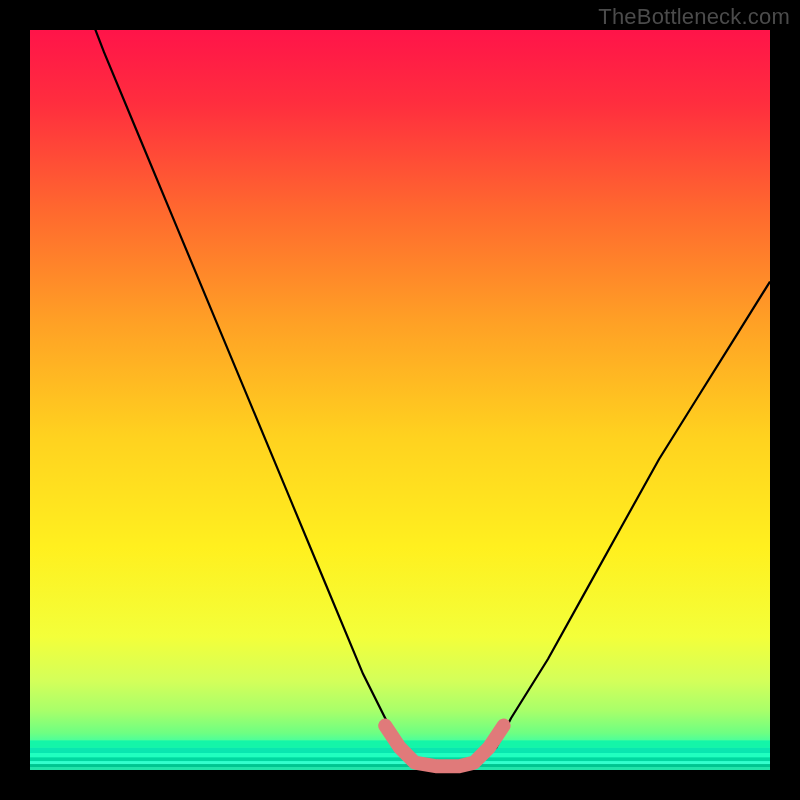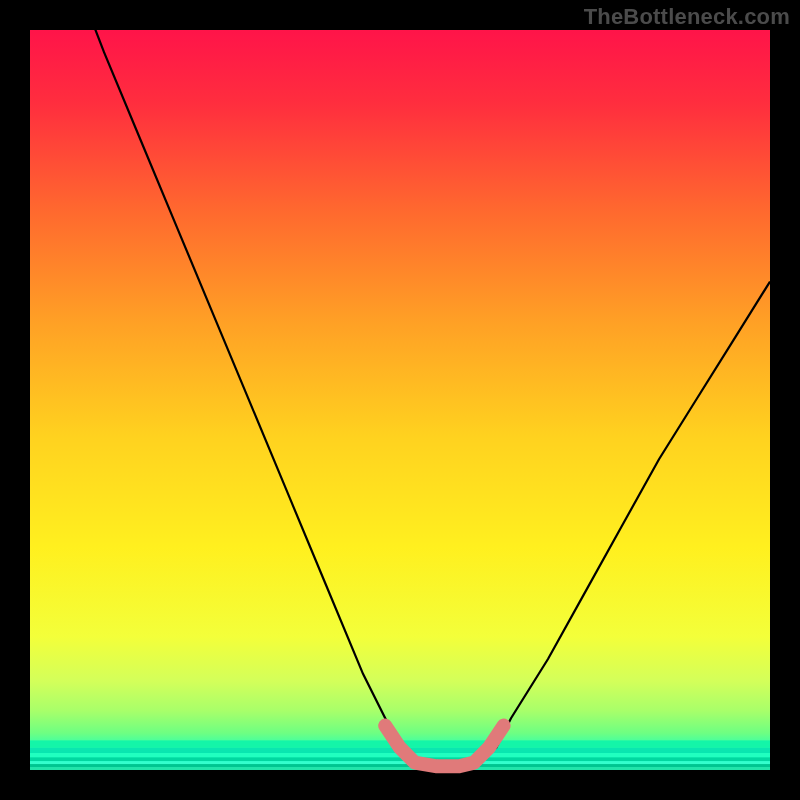--- a/index.html
+++ b/index.html
@@ -16,21 +16,21 @@
     width: 800px;
     height: 800px;
     background: #000;
   }
   .watermark {
     position: absolute;
     top: 4px;
     right: 10px;
     color: #4b4b4b;
     font-size: 22px;
-    font-weight: 700;
+    font-weight: 400;
     letter-spacing: 0.2px;
     z-index: 20;
   }
   svg {
     display: block;
   }
 </style>
 </head>
 <body>
 

